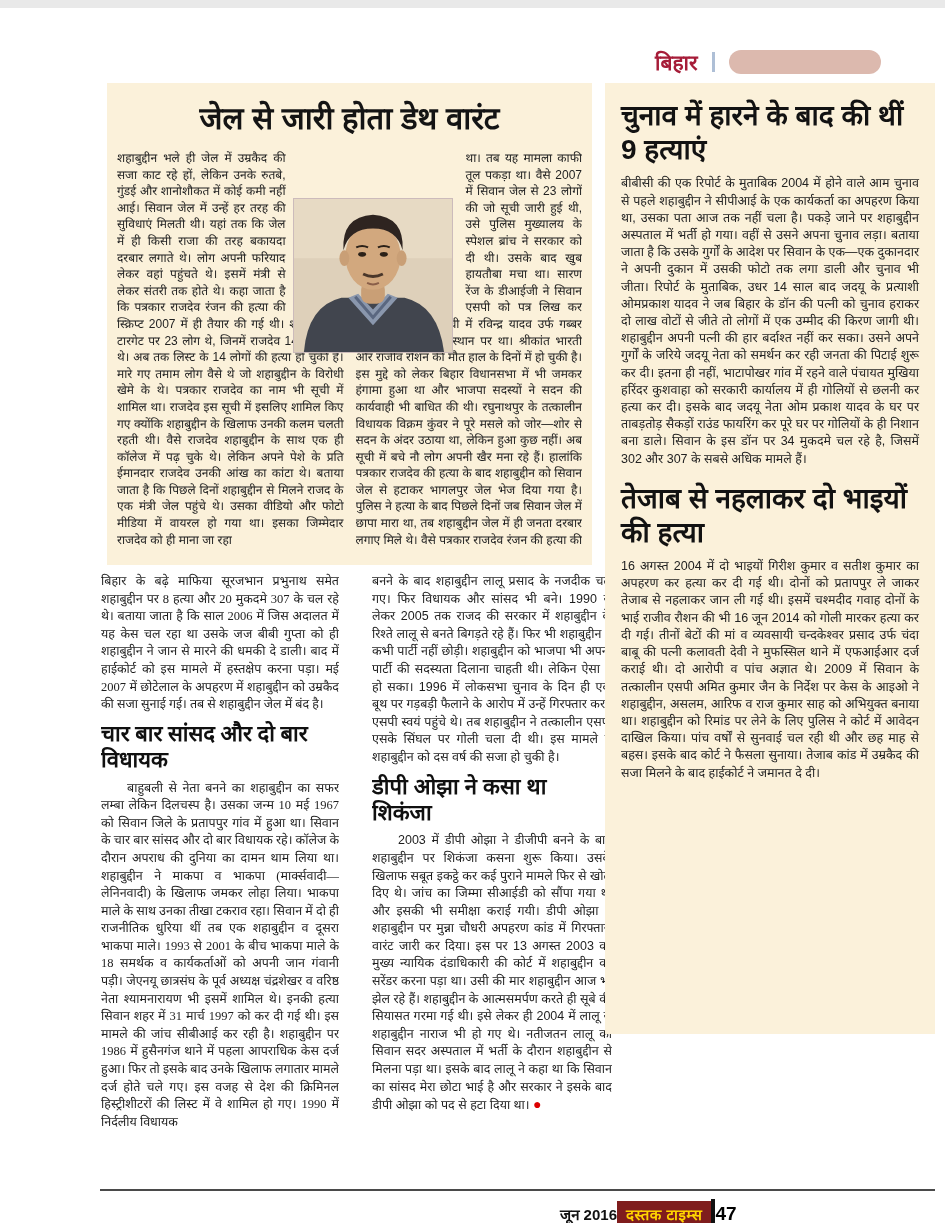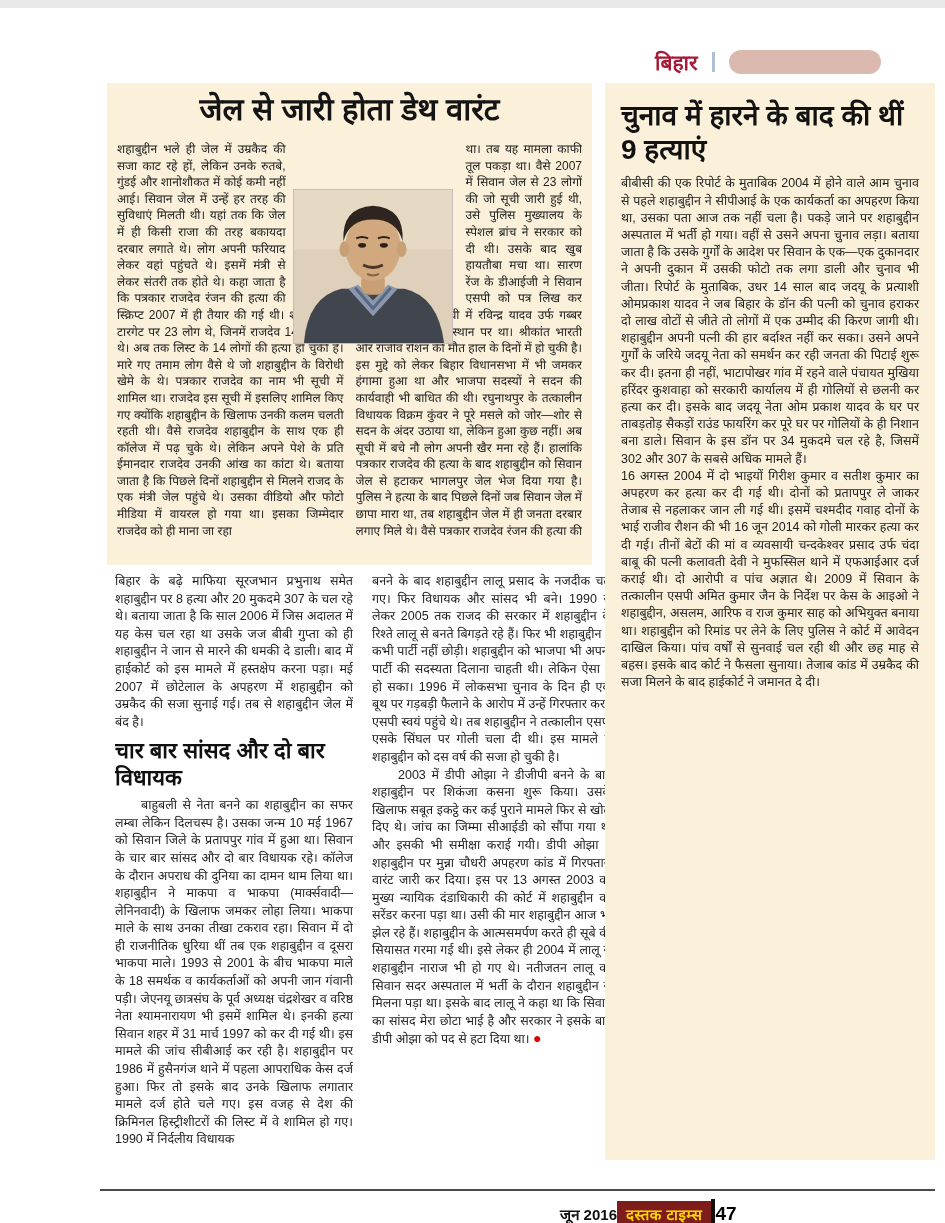--- a/index.html
+++ b/index.html
@@ -19,52 +19,52 @@
   .masthead-pill {
     width:152px; height:24px; border-radius:13px; background:#dcb9ae;
   }
   
   .main-box {
     position:absolute; left:107px; top:75px; width:485px; height:482px;
     background:#fbf1da; overflow:hidden;
   }
   .main-title {
     text-align:center; font-size:31px; font-weight:bold; color:#141414;
-    padding-top:4px; letter-spacing:0px;
+    padding-top:13px; letter-spacing:0px;
   }
   .box-cols {
     position:relative; display:flex; gap:12px; padding:12px 10px 8px 10px;
   }
   .box-col {
     flex:1 1 0; height:398px; overflow:hidden;
     font-size:12px; line-height:16.6px; color:#222; text-align:justify;
   }
   .spacer-r { float:right; width:58px; height:152px; }
   .spacer-l { float:left; width:104px; height:158px; margin-right:6px; }
   .portrait {
     position:absolute; left:186px; top:60px; width:160px; height:155px;
     border:1px solid #cbb; overflow:hidden; background:#e6d6c2;
   }
   .portrait svg { display:block; width:100%; height:100%; }
   
   .body-col {
     position:absolute; top:565px; height:613px; overflow:hidden;
     font-size:12.5px; line-height:17.6px; color:#1d1d1d; text-align:justify;
   }
-  #body-col-1 { left:115px; width:238px; }
+  #body-col-1 { left:101px; width:238px;font-family:Liberation Serif, serif; }
   #body-col-2 { left:372px; width:240px; }
   .body-col p.indent { text-indent:26px; }
   .subhead {
     font-size:22px; font-weight:bold; color:#101010;
     margin:7px 0 6px 0; text-align:left; line-height:1.2;
   }
   .end-dot { color:#dd0000; font-size:14px; }
   
   .sidebar {
-    position:absolute; left:605px; top:75px; width:330px; height:1077px;
+    position:absolute; left:605px; top:75px; width:330px; height:951px;
     background:#fbf1da; padding:16px 16px 10px 16px; overflow:hidden;
   }
   .sidebar-title {
     font-size:28px; font-weight:bold; color:#121212; line-height:1.22;
     margin-bottom:8px; text-align:left;
   }
   .sidebar-body {
     font-size:12.5px; line-height:17.2px; color:#222; text-align:justify;
   }
   .sidebar-title.second { margin-top:14px; }
@@ -138,26 +138,28 @@
   </div>
 
   <div class="body-col" id="body-col-1">
     <p>बिहार के बढ़े माफिया सूरजभान प्रभुनाथ समेत शहाबुद्दीन पर 8 हत्या और 20 मुकदमे 307 के चल रहे थे। बताया जाता है कि साल 2006 में जिस अदालत में यह केस चल रहा था उसके जज बीबी गुप्ता को ही शहाबुद्दीन ने जान से मारने की धमकी दे डाली। बाद में हाईकोर्ट को इस मामले में हस्तक्षेप करना पड़ा। मई 2007 में छोटेलाल के अपहरण में शहाबुद्दीन को उम्रकैद की सजा सुनाई गई। तब से शहाबुद्दीन जेल में बंद है।</p>
     <div class="subhead">चार बार सांसद और दो बार विधायक</div>
     <p class="indent">बाहुबली से नेता बनने का शहाबुद्दीन का सफर लम्बा लेकिन दिलचस्प है। उसका जन्म 10 मई 1967 को सिवान जिले के प्रतापपुर गांव में हुआ था। सिवान के चार बार सांसद और दो बार विधायक रहे। कॉलेज के दौरान अपराध की दुनिया का दामन थाम लिया था। शहाबुद्दीन ने माकपा व भाकपा (मार्क्सवादी—लेनिनवादी) के खिलाफ जमकर लोहा लिया। भाकपा माले के साथ उनका तीखा टकराव रहा। सिवान में दो ही राजनीतिक धुरिया थीं तब एक शहाबुद्दीन व दूसरा भाकपा माले। 1993 से 2001 के बीच भाकपा माले के 18 समर्थक व कार्यकर्ताओं को अपनी जान गंवानी पड़ी। जेएनयू छात्रसंघ के पूर्व अध्यक्ष चंद्रशेखर व वरिष्ठ नेता श्यामनारायण भी इसमें शामिल थे। इनकी हत्या सिवान शहर में 31 मार्च 1997 को कर दी गई थी। इस मामले की जांच सीबीआई कर रही है। शहाबुद्दीन पर 1986 में हुसैनगंज थाने में पहला आपराधिक केस दर्ज हुआ। फिर तो इसके बाद उनके खिलाफ लगातार मामले दर्ज होते चले गए। इस वजह से देश की क्रिमिनल हिस्ट्रीशीटरों की लिस्ट में वे शामिल हो गए। 1990 में निर्दलीय विधायक</p>
   </div>
 
   <div class="body-col" id="body-col-2">
     <p>बनने के बाद शहाबुद्दीन लालू प्रसाद के नजदीक चले गए। फिर विधायक और सांसद भी बने। 1990 से लेकर 2005 तक राजद की सरकार में शहाबुद्दीन के रिश्ते लालू से बनते बिगड़ते रहे हैं। फिर भी शहाबुद्दीन ने कभी पार्टी नहीं छोड़ी। शहाबुद्दीन को भाजपा भी अपनी पार्टी की सदस्यता दिलाना चाहती थी। लेकिन ऐसा न हो सका। 1996 में लोकसभा चुनाव के दिन ही एक बूथ पर गड़बड़ी फैलाने के आरोप में उन्हें गिरफ्तार करने एसपी स्वयं पहुंचे थे। तब शहाबुद्दीन ने तत्कालीन एसपी एसके सिंघल पर गोली चला दी थी। इस मामले में शहाबुद्दीन को दस वर्ष की सजा हो चुकी है।</p>
+    <div class="subhead">डीपी ओझा ने कसा था शिकंजा</div>
     <p class="indent"><span>2003 में डीपी ओझा ने डीजीपी बनने के बाद शहाबुद्दीन पर शिकंजा कसना शुरू किया। उसके खिलाफ सबूत इकट्ठे कर कई पुराने मामले फिर से खोल दिए थे। जांच का जिम्मा सीआईडी को सौंपा गया था और इसकी भी समीक्षा कराई गयी। डीपी ओझा ने शहाबुद्दीन पर मुन्ना चौधरी अपहरण कांड में गिरफ्तारी वारंट जारी कर दिया। इस पर 13 अगस्त 2003 को मुख्य न्यायिक दंडाधिकारी की कोर्ट में शहाबुद्दीन को सरेंडर करना पड़ा था। उसी की मार शहाबुद्दीन आज भी झेल रहे हैं। शहाबुद्दीन के आत्मसमर्पण करते ही सूबे की सियासत गरमा गई थी। इसे लेकर ही 2004 में लालू से शहाबुद्दीन नाराज भी हो गए थे। नतीजतन लालू को सिवान सदर अस्पताल में भर्ती के दौरान शहाबुद्दीन से मिलना पड़ा था। इसके बाद लालू ने कहा था कि सिवान का सांसद मेरा छोटा भाई है और सरकार ने इसके बाद डीपी ओझा को पद से हटा दिया था।</span> <span class="end-dot">●</span></p>
   </div>
 
   <div class="sidebar">
     <div class="sidebar-title">चुनाव में हारने के बाद की थीं 9 हत्याएं</div>
     <div class="sidebar-body">बीबीसी की एक रिपोर्ट के मुताबिक 2004 में होने वाले आम चुनाव से पहले शहाबुद्दीन ने सीपीआई के एक कार्यकर्ता का अपहरण किया था, उसका पता आज तक नहीं चला है। पकड़े जाने पर शहाबुद्दीन अस्पताल में भर्ती हो गया। वहीं से उसने अपना चुनाव लड़ा। बताया जाता है कि उसके गुर्गों के आदेश पर सिवान के एक—एक दुकानदार ने अपनी दुकान में उसकी फोटो तक लगा डाली और चुनाव भी जीता। रिपोर्ट के मुताबिक, उधर 14 साल बाद जदयू के प्रत्याशी ओमप्रकाश यादव ने जब बिहार के डॉन की पत्नी को चुनाव हराकर दो लाख वोटों से जीते तो लोगों में एक उम्मीद की किरण जागी थी। शहाबुद्दीन अपनी पत्नी की हार बर्दाश्त नहीं कर सका। उसने अपने गुर्गों के जरिये जदयू नेता को समर्थन कर रही जनता की पिटाई शुरू कर दी। इतना ही नहीं, भाटापोखर गांव में रहने वाले पंचायत मुखिया हरिंदर कुशवाहा को सरकारी कार्यालय में ही गोलियों से छलनी कर हत्या कर दी। इसके बाद जदयू नेता ओम प्रकाश यादव के घर पर ताबड़तोड़ सैकड़ों राउंड फायरिंग कर पूरे घर पर गोलियों के ही निशान बना डाले। सिवान के इस डॉन पर 34 मुकदमे चल रहे है, जिसमें 302 और 307 के सबसे अधिक मामले हैं।</div>
+    <div class="sidebar-title second">तेजाब से नहलाकर दो भाइयों की हत्या</div>
     <div class="sidebar-body">16 अगस्त 2004 में दो भाइयों गिरीश कुमार व सतीश कुमार का अपहरण कर हत्या कर दी गई थी। दोनों को प्रतापपुर ले जाकर तेजाब से नहलाकर जान ली गई थी। इसमें चश्मदीद गवाह दोनों के भाई राजीव रौशन की भी 16 जून 2014 को गोली मारकर हत्या कर दी गई। तीनों बेटों की मां व व्यवसायी चन्दकेश्वर प्रसाद उर्फ चंदा बाबू की पत्नी कलावती देवी ने मुफस्सिल थाने में एफआईआर दर्ज कराई थी। दो आरोपी व पांच अज्ञात थे। 2009 में सिवान के तत्कालीन एसपी अमित कुमार जैन के निर्देश पर केस के आइओ ने शहाबुद्दीन, असलम, आरिफ व राज कुमार साह को अभियुक्त बनाया था। शहाबुद्दीन को रिमांड पर लेने के लिए पुलिस ने कोर्ट में आवेदन दाखिल किया। पांच वर्षों से सुनवाई चल रही थी और छह माह से बहस। इसके बाद कोर्ट ने फैसला सुनाया। तेजाब कांड में उम्रकैद की सजा मिलने के बाद हाईकोर्ट ने जमानत दे दी।</div>
   </div>
 
   <div class="footer-rule"></div>
   <div class="footer-row">
     <span class="footer-month">जून 2016</span>
     <span class="footer-logo">दस्तक टाइम्स</span>
     <span class="footer-vbar"></span>
     <span class="footer-page">47</span>
   </div>

